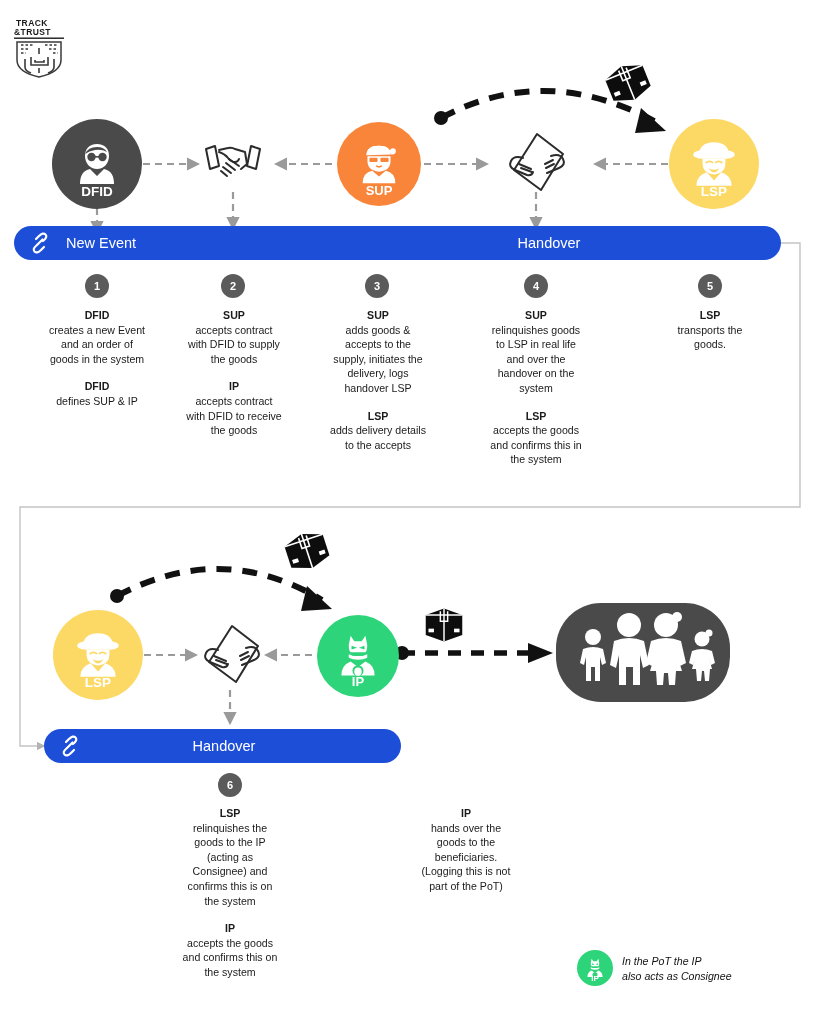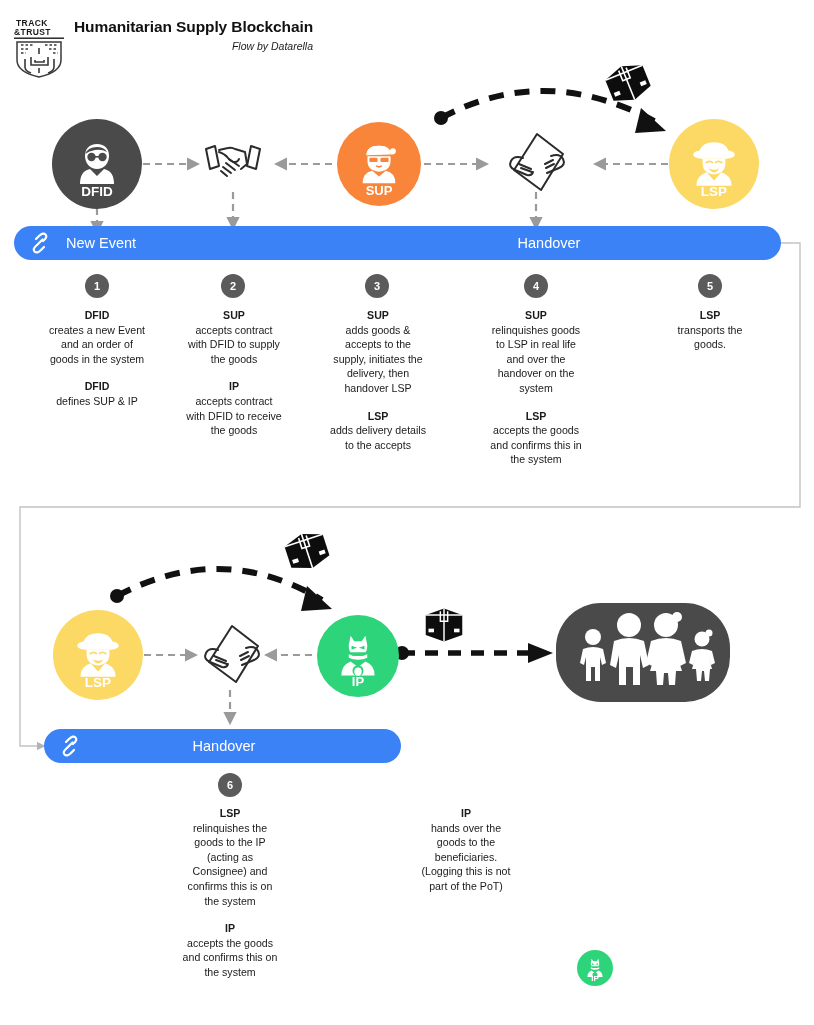--- a/index.html
+++ b/index.html
@@ -38,21 +38,21 @@
   .actor svg { display: block; }
   .actor-label {
     position: absolute; left: 0; right: 0;
     text-align: center; color: #fff;
     font-weight: bold; pointer-events: none;
   }
 
   
   .phase-bar {
     position: absolute; height: 34px; border-radius: 17px;
-    background: #3b82f6;
+    background: #1d4ed8;
   }
   .phase-bar .chain {
     position: absolute; left: 14px; top: 6px; width: 24px; height: 22px;
   }
   .phase-label {
     position: absolute; top: 0; height: 34px; line-height: 34px;
     color: #ffffff; font-size: 14.5px; text-align: center;
   }
 
   
@@ -104,24 +104,20 @@
       <g fill="none" stroke="#3a3a3a" stroke-width="1.6">
         <path d="M25 32 L25 38"></path>
         <path d="M17 41 L17 49 L34 49 L34 41"></path>
         <path d="M21 44 L21 46 L30 46 L30 44"></path>
         <path d="M11 43 L11 51 Q11 55 17 57"></path>
         <path d="M40 43 L40 51 Q40 55 34 57"></path>
         <path d="M25 52 L25 57"></path>
       </g>
     </svg>
   </div>
-  <div id="header-text">
-    <div id="title">Humanitarian Supply Blockchain</div>
-    <div id="subtitle">Flow by Datarella</div>
-  </div>
 </div>
 
 <svg class="abs" style="left:0;top:0;width:814px;height:1025px;pointer-events:none">
   <defs>
     <marker id="gar" markerWidth="6" markerHeight="6" refX="5" refY="3" orient="auto">
       <path d="M0,0 L6,3 L0,6 Z" fill="#9a9a9a"></path>
     </marker>
     <marker id="bar2" markerWidth="5.5" markerHeight="5.5" refX="4.8" refY="2.75" orient="auto">
       <path d="M0,0 L5.5,2.75 L0,5.5 Z" fill="#111"></path>
     </marker>
@@ -302,21 +298,21 @@
       <span class="what">with DFID to receive</span>
       <span class="what">the goods</span>
     </div>
   </div>
 <div class="step-col" id="col3" style="left:306px;top:308px;width:144px">
     <div class="blk">
       <span class="who">SUP</span>
       <span class="what">adds goods &amp;</span>
       <span class="what">accepts to the</span>
       <span class="what">supply, initiates the</span>
-      <span class="what">delivery, then</span>
+      <span class="what">delivery, logs</span>
       <span class="what">handover LSP</span>
     </div>
     <div class="blk">
       <span class="who">LSP</span>
       <span class="what">adds delivery details</span>
       <span class="what">to the accepts</span>
     </div>
   </div>
 <div class="step-col" id="col4" style="left:464px;top:308px;width:144px">
     <div class="blk">
@@ -489,13 +485,17 @@
         <path d="M18 4 L22 10 L30 10 L34 4 L36 14 Q36 20 34 22 L18 22 Q16 20 16 14 Z"></path>
         <path d="M19 15 L25 17 L19 19 Z" fill="#2ed47a"></path>
         <path d="M33 15 L27 17 L33 19 Z" fill="#2ed47a"></path>
         <path d="M16 24 Q20 26 26 26 Q32 26 36 24 L36 28 Q32 30 26 30 Q20 30 16 28 Z"></path>
         <path d="M8 47 Q8 36 18 32 L26 38 L34 32 Q44 36 44 47 Z"></path>
         <ellipse cx="26" cy="42" rx="6" ry="6" fill="#2ed47a"></ellipse>
       </g>
     </svg>
     <div class="actor-label" style="bottom:3px;font-size:8px">IP</div>
   </div>
+  <div id="legend-text">
+      <div>In the PoT the IP</div>
+      <div>also acts as Consignee</div>
+    </div>
 </div>
 
 </body></html>

